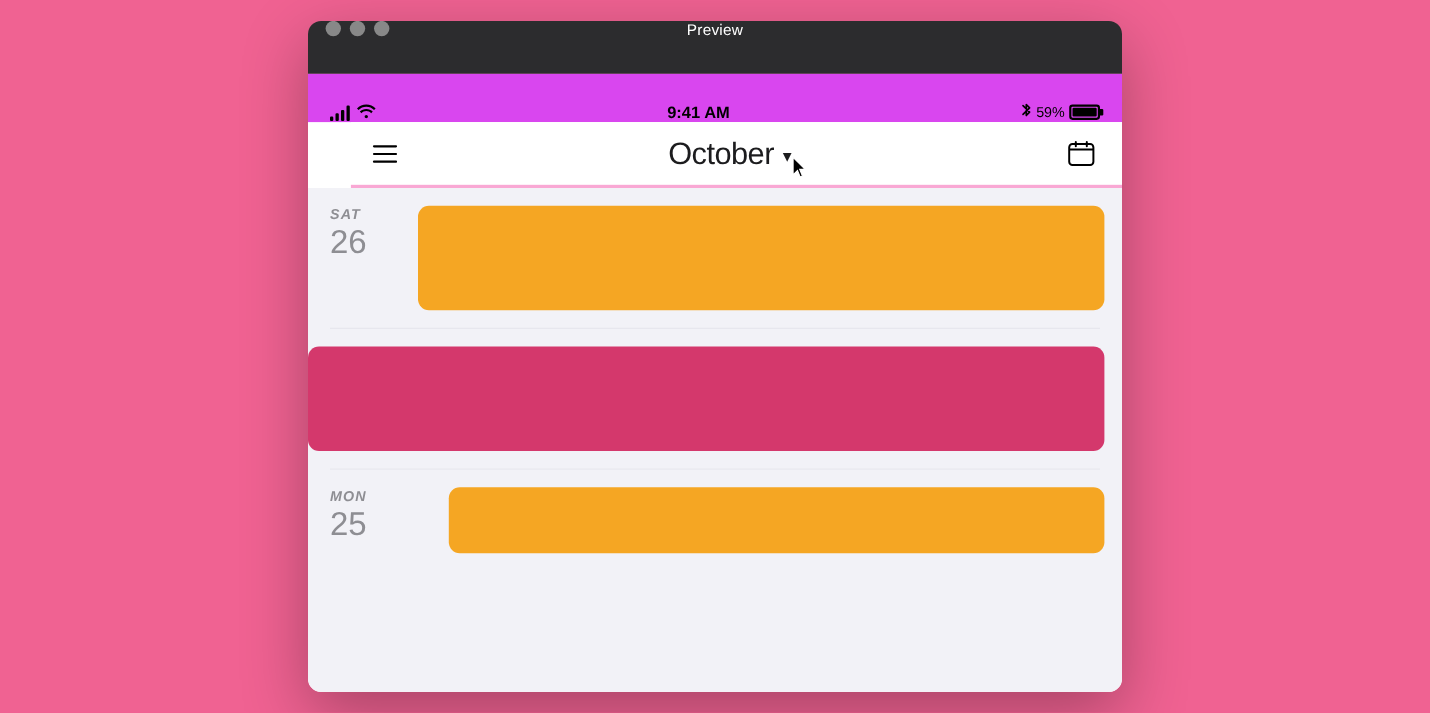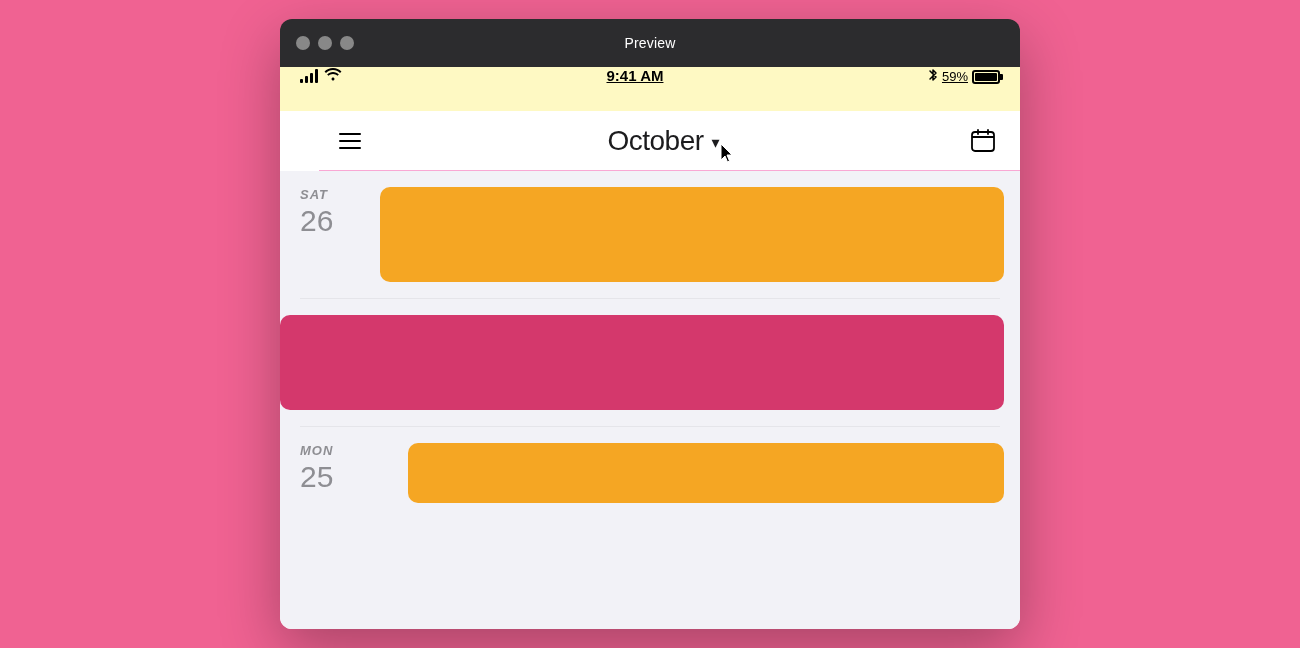--- a/index.html
+++ b/index.html
@@ -22,21 +22,20 @@
       box-shadow: 0 20px 60px rgba(0,0,0,0.3);
       display: flex;
       flex-direction: column;
     }
 
     
     .title-bar {
       background-color: #2c2c2e;
       height: 48px;
       display: flex;
-      align-items: center;
       justify-content: center;
       position: relative;
       flex-shrink: 0;
     }
 
     .traffic-lights {
       position: absolute;
       left: 16px;
       display: flex;
       gap: 8px;
@@ -59,28 +58,27 @@
     
     .phone-content {
       background-color: #ffffff;
       flex: 1;
       display: flex;
       flex-direction: column;
     }
 
     
     .status-bar {
-      background-color: #fef9c3;
+      background-color: #d946ef;
       height: 44px;
       display: flex;
-      align-items: flex-start;
+      align-items: flex-end;
       justify-content: space-between;
       padding: 0 20px;
       flex-shrink: 0;
-      text-decoration: underline;
     }
 
     .status-left {
       display: flex;
       align-items: center;
       gap: 6px;
     }
 
     .signal-bars {
       display: flex;
@@ -159,21 +157,21 @@
     }
 
     
     .app-header {
       background-color: #ffffff;
       height: 60px;
       display: flex;
       align-items: center;
       justify-content: space-between;
       padding: 0 20px;
-      border-bottom: 1px solid #f9a8d4;
+      border-bottom: 3px solid #f9a8d4;
       flex-shrink: 0;
       margin-left: 39px;
     }
 
     .hamburger-icon {
       display: flex;
       flex-direction: column;
       gap: 5px;
       cursor: pointer;
     }

